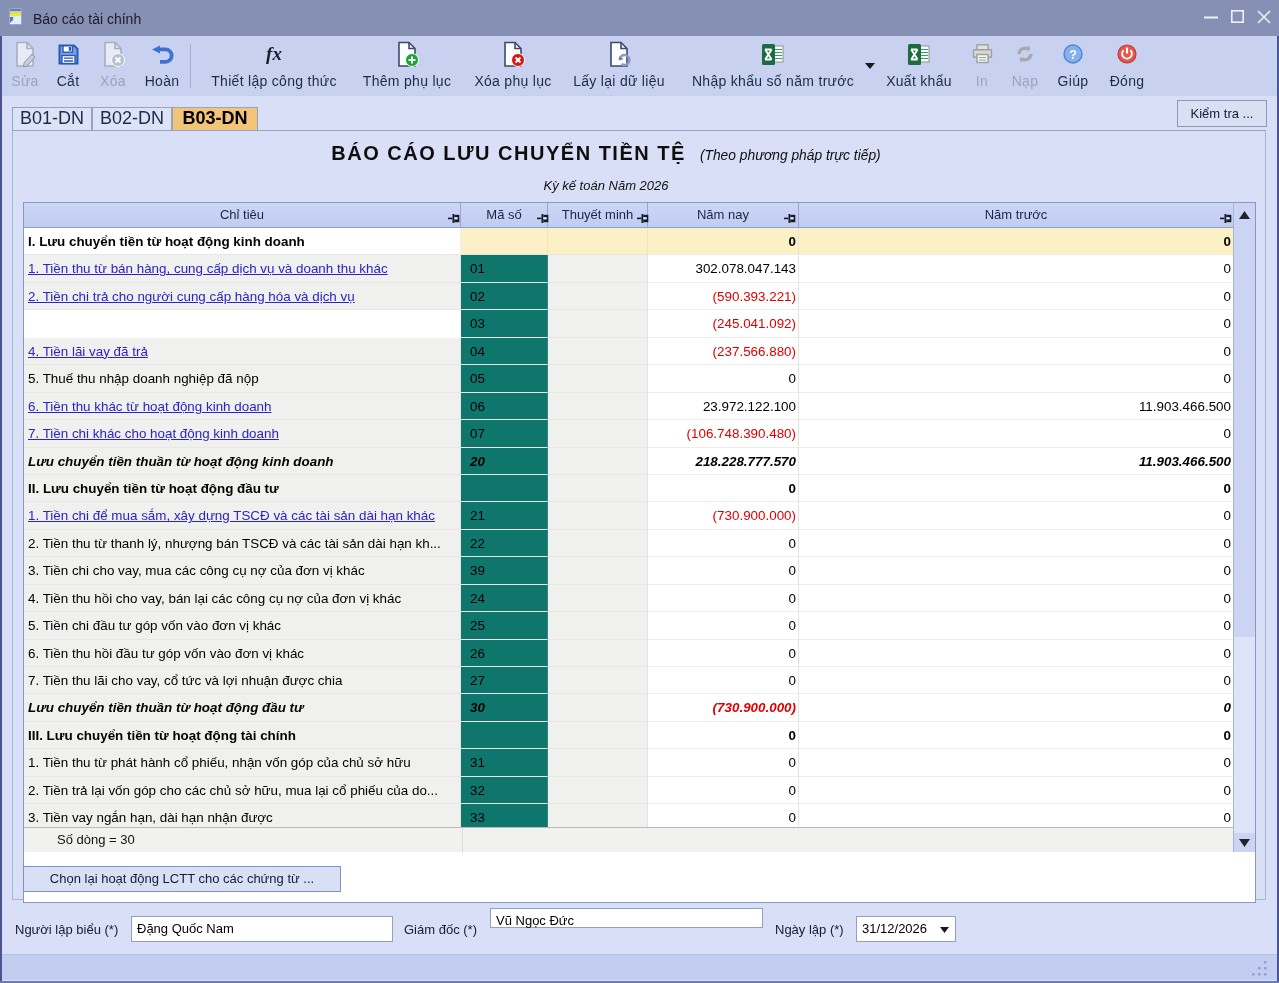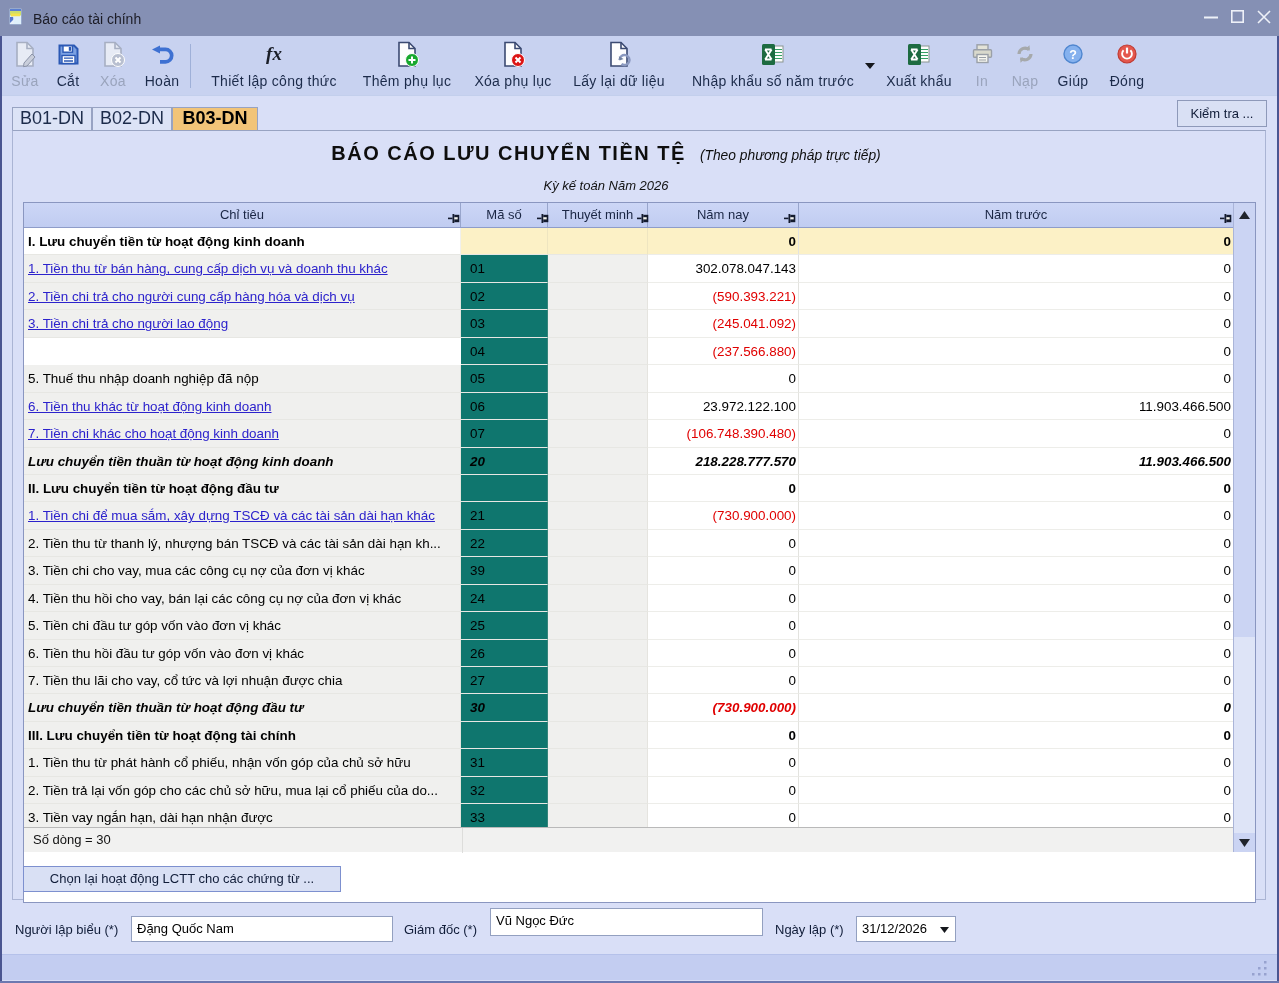--- a/index.html
+++ b/index.html
@@ -46,21 +46,21 @@
 .c2 { left:524px; width:100px; background:#f0f0ee; border-bottom:1px solid #e7e7e3;}
 .c3 { left:624px; width:151px; background:#fff; text-align:right; padding-right:2px; border-bottom:1px solid #ededE9; border-right:1px solid #e3e3df;}
 .c4 { left:775px; width:434px; background:#fff; text-align:right; padding-right:2px; border-bottom:1px solid #ededE9;}
 .c0,.c1,.c2 { border-right:1px solid rgba(190,186,172,0.22); }
 .grow.sel .c1,.grow.sel .c2,.grow.sel .c3,.grow.sel .c4 { background:#fcf1c6; }
 .grow.sel .c0 { background:#fff; }
 .lnk { color:#2c22cc; text-decoration:underline; }
 .bold { font-weight:bold; }
 .bi { font-weight:bold; font-style:italic; }
 .red { color:#e00000; }
-#gfoot { position:absolute; left:0; top:624px; width:1209px; height:25px; background:#f1f1f0; border-top:1px solid #b9b9b9; font-size:13px; color:#111; line-height:24px; }
+#gfoot { position:absolute; left:0; top:624px; width:1209px; height:25px; background:#f1f1f0; border-top:1px solid #b9b9b9; font-size:13px; color:#111; line-height:24px;padding-left:24px; }
 #vscroll { position:absolute; left:1209px; top:0; width:22px; height:649px; background:#cbd4f3; border-left:1px solid #aab4d8; }
 .sbtn { position:absolute; left:0; width:21px; height:20px; display:flex; align-items:center; justify-content:center; }
 
 #btn-chon { left:15px; top:766px; width:318px; height:26px; background:#d9e0f4; border:1px solid #7d90cf; font-size:13px; color:#101c38; text-align:center; line-height:24px; }
 
 
 .flabel { font-size:13px; color:#101c38; }
 .finput { position:absolute; background:#fff; border:1px solid #93a0c0; font-size:13px; color:#000; padding-left:5px; line-height:23px; }
 
 #statusbar { left:2px; top:954px; width:1275px; height:26px; background:#c3cdf1; border-top:1px solid #b5c1ea; }
@@ -304,27 +304,27 @@
           <div class="gc c4"><span class="">0</span></div>
         </div>
         <div class="grow">
           <div class="gc c0"><span class="lnk">2. Tiền chi trả cho người cung cấp hàng hóa và dịch vụ</span></div>
           <div class="gc c1"><span class="">02</span></div>
           <div class="gc c2"></div>
           <div class="gc c3"><span class="red">(590.393.221)</span></div>
           <div class="gc c4"><span class="">0</span></div>
         </div>
         <div class="grow">
-          <div class="gc c0"><span class="lnk">3. Tiền chi trả cho người lao động</span></div>
           <div class="gc c1"><span class="">03</span></div>
           <div class="gc c2"></div>
           <div class="gc c3"><span class="red">(245.041.092)</span></div>
           <div class="gc c4"><span class="">0</span></div>
         </div>
         <div class="grow">
+          <div class="gc c0"><span class="lnk">4. Tiền lãi vay đã trả</span></div>
           <div class="gc c1"><span class="">04</span></div>
           <div class="gc c2"></div>
           <div class="gc c3"><span class="red">(237.566.880)</span></div>
           <div class="gc c4"><span class="">0</span></div>
         </div>
         <div class="grow">
           <div class="gc c0"><span class="">5. Thuế thu nhập doanh nghiệp đã nộp</span></div>
           <div class="gc c1"><span class="">05</span></div>
           <div class="gc c2"></div>
           <div class="gc c3"><span class="">0</span></div>
@@ -457,21 +457,21 @@
         </div>
     </div>
     <div id="gfoot"><span style="padding-left:9px;">Số dòng = 30</span><div style="position:absolute; left:438px; top:0; width:1px; height:25px; background:#dddddb;"></div></div>
   </div>
 
   <div id="btn-chon" class="abs">Chọn lại hoạt động LCTT cho các chứng từ ...</div>
 
   <div class="abs flabel" style="left:7px; top:822px;">Người lập biểu (*)</div>
   <div class="finput abs" style="left:123px; top:816px; width:262px; height:26px;">Đặng Quốc Nam</div>
   <div class="abs flabel" style="left:396px; top:822px;">Giám đốc (*)</div>
-  <div class="finput abs" style="left:482px; top:808px; width:273px; height:28px;">Vũ Ngọc Đức</div>
+  <div class="finput abs" style="left:482px; top:808px; width:273px; height:20px;">Vũ Ngọc Đức</div>
   <div class="abs flabel" style="left:767px; top:822px;">Ngày lập (*)</div>
   <div class="finput abs" style="left:848px; top:816px; width:100px; height:26px;">31/12/2026
     <svg class="abs" style="right:6px; top:10px;" width="9" height="6" viewBox="0 0 9 6">
         <path d="M0 0 L9 0 L4.5 6 Z" fill="#16181d"></path>
       </svg>
   </div>
 </div>
 
 <div id="statusbar" class="abs">
     <svg class="abs" style="left:1250px; top:6px;" width="16" height="16" viewBox="0 0 16 16">

